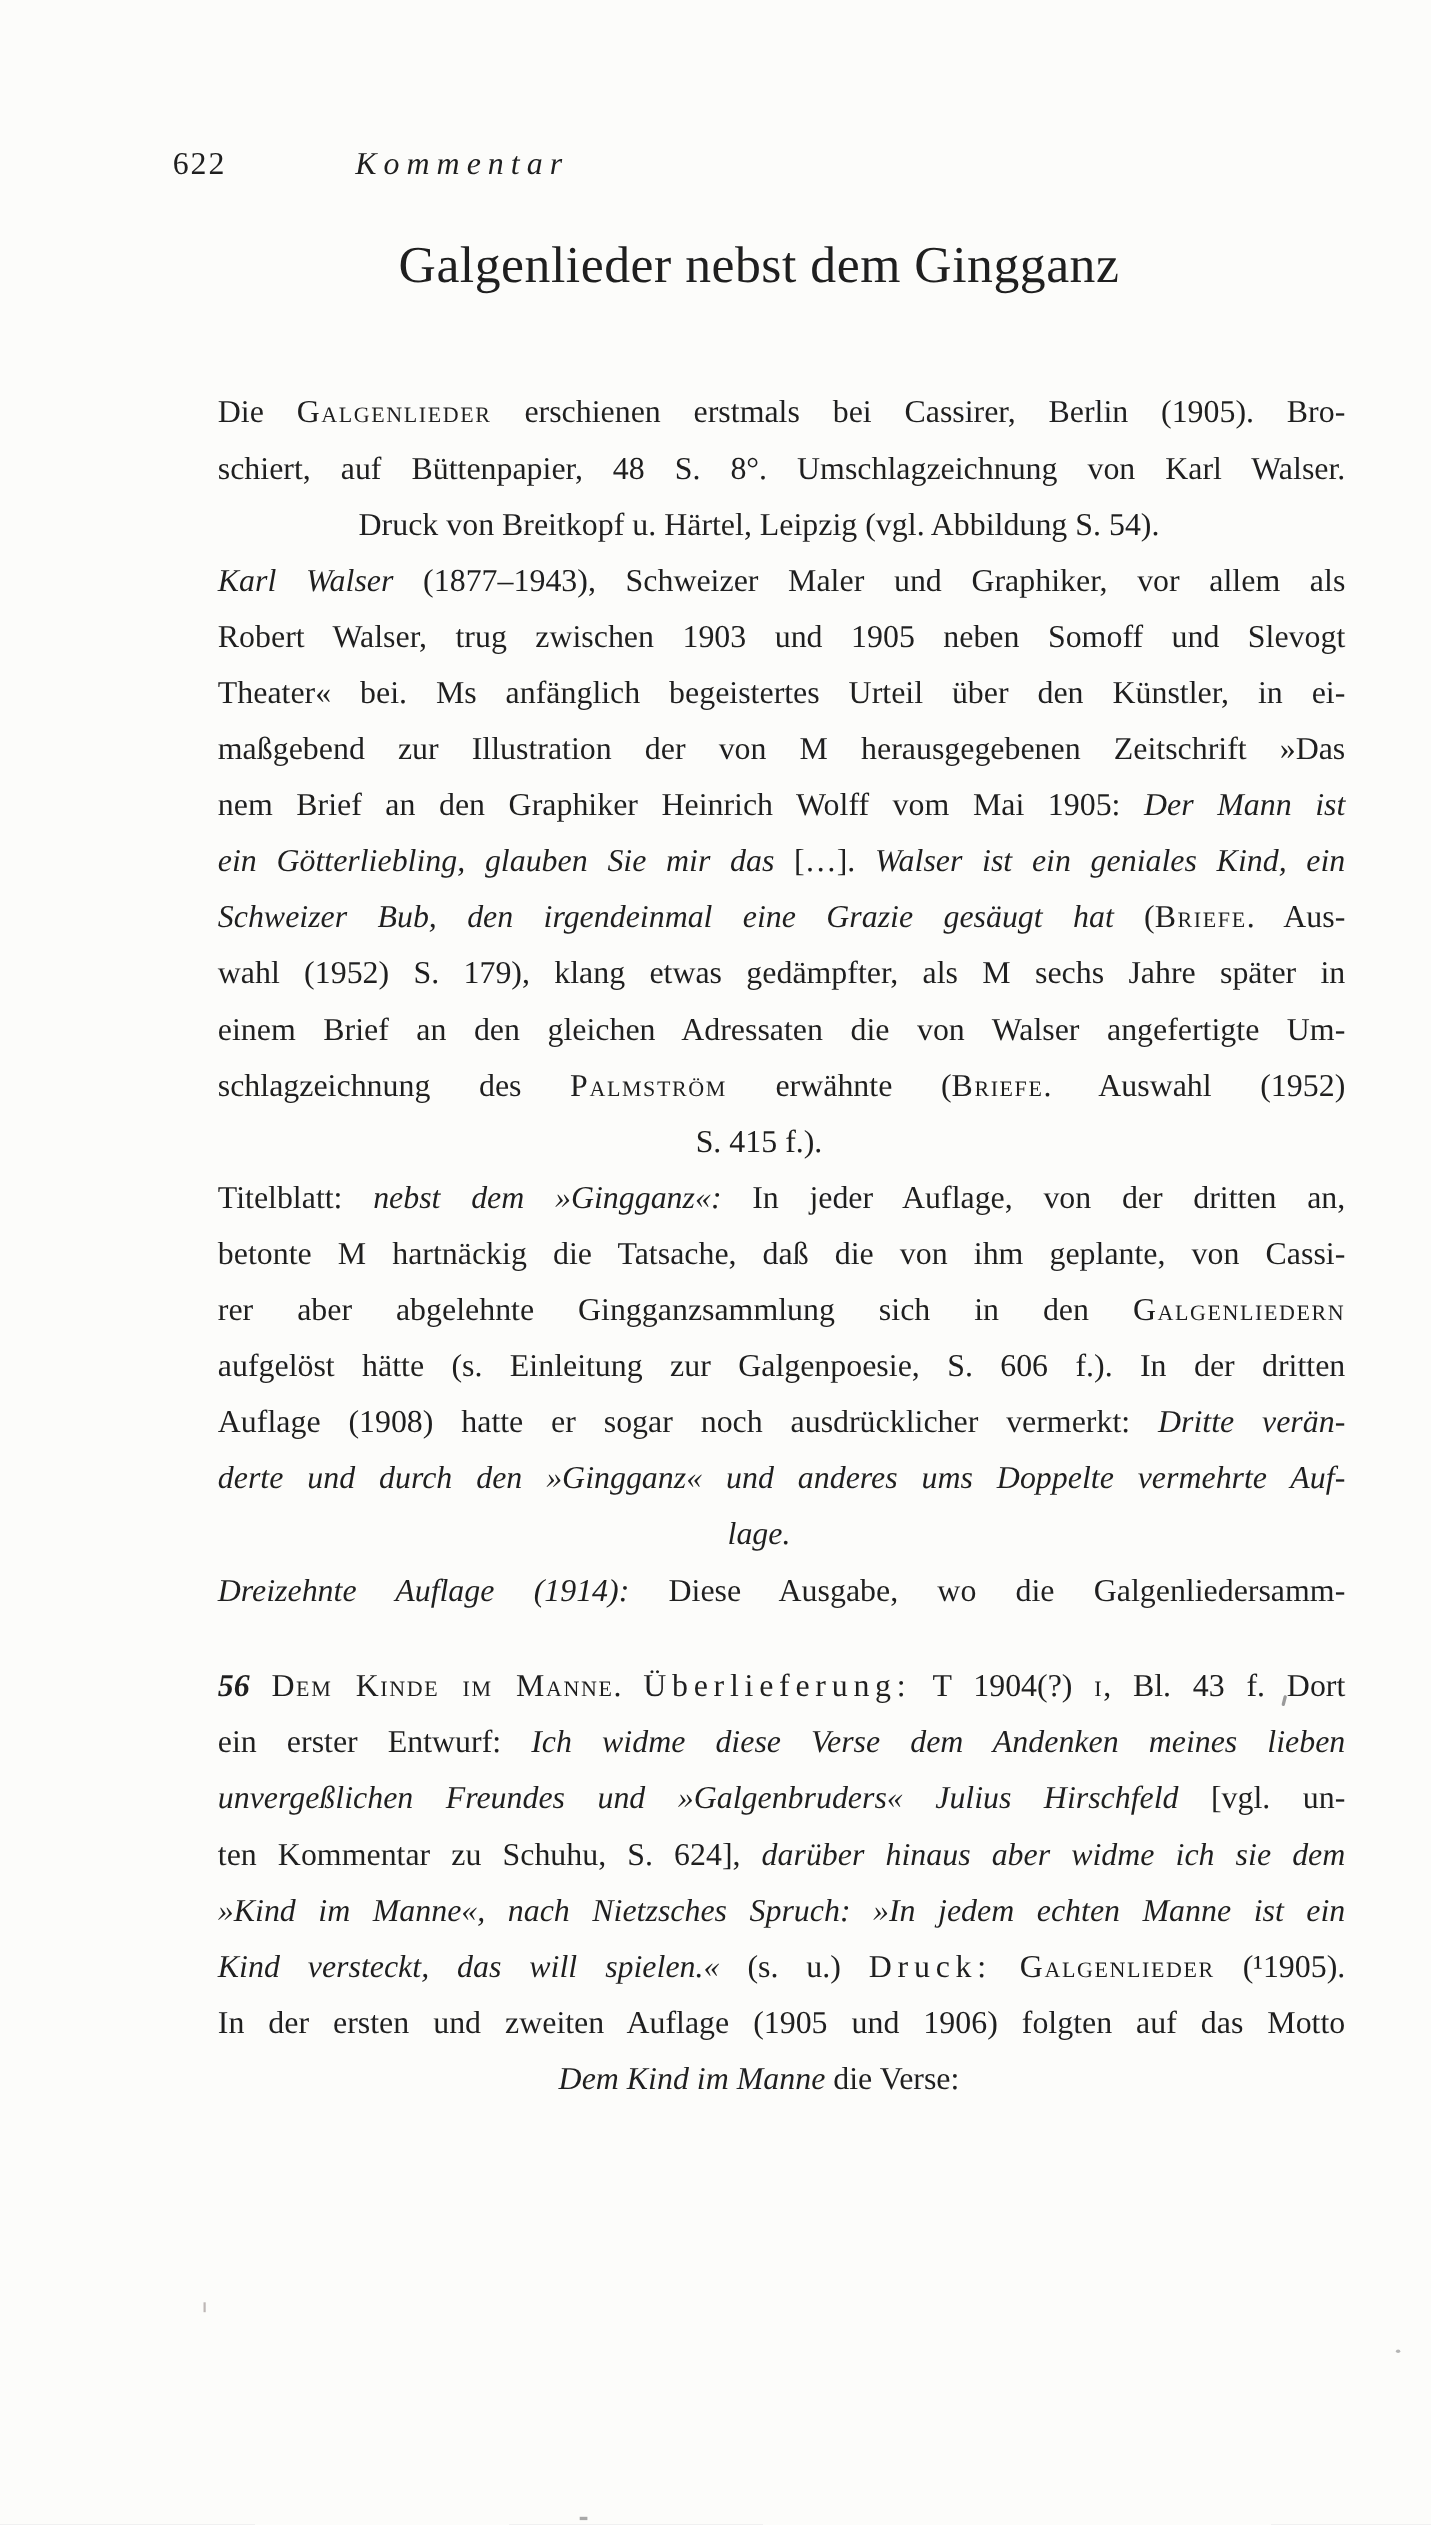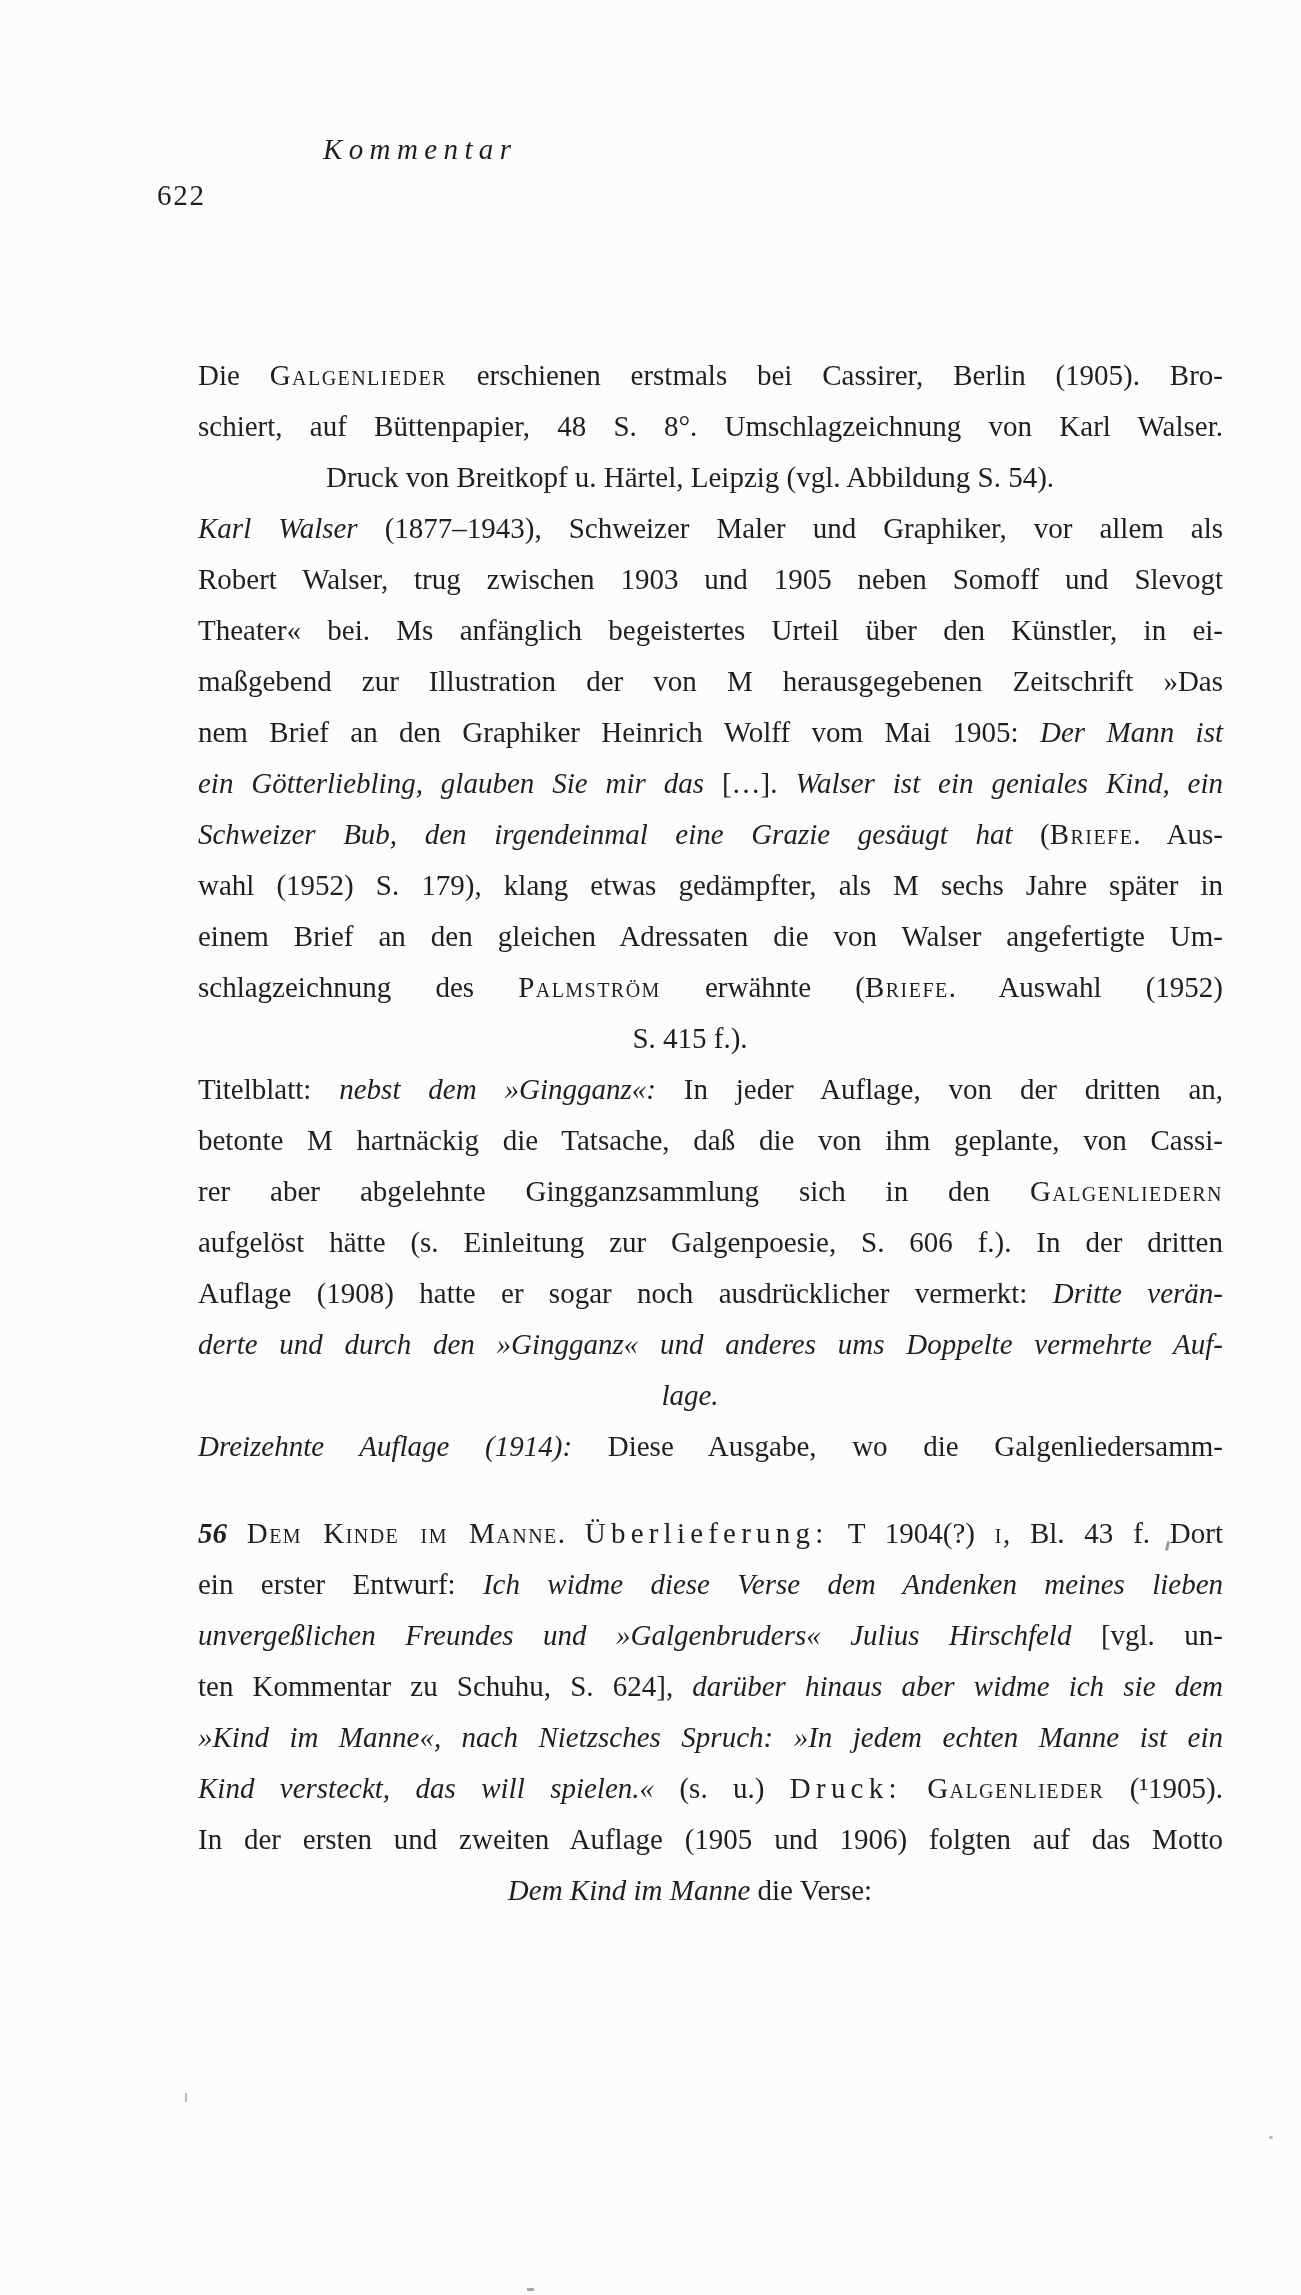--- a/index.html
+++ b/index.html
@@ -5,21 +5,21 @@
   html,body{margin:0;padding:0;background:#e8e8e8;}
   .page{
     position:relative;
     width:1301px;height:2295px;
     background:#fcfcfa;
     overflow:hidden;
     font-family:"Liberation Serif","DejaVu Serif",serif;
     color:#1f1f1f;
   }
   .running-head{position:absolute;top:133px;left:157px;width:1066px;height:40px;font-size:29px;}
-  .pagenum{position:absolute;left:0;top:0;letter-spacing:0.06em;margin-top:46px;}
+  .pagenum{position:absolute;left:0;top:0;letter-spacing:0.06em;}
   .runtitle{position:absolute;left:166px;top:0;font-style:italic;letter-spacing:0.22em;}
   .chapter-title{
     position:absolute;top:216px;left:157px;width:1066px;
     text-align:center;font-size:47px;font-weight:normal;line-height:1.1;
     letter-spacing:0.01em;
   }
   .text-block{
     position:absolute;top:350px;left:157px;width:1066px;
     font-size:29px;line-height:51px;
   }
@@ -43,20 +43,21 @@
 </head>
 <body>
 
 <div class="page">
 
   <div class="running-head">
     <span class="pagenum">622</span>
     <span class="runtitle">Kommentar</span>
   </div>
 
+  <div class="chapter-title">Galgenlieder nebst dem Gingganz</div>
 
   <div class="text-block" id="text-block">
       <div class="section">
         <div class="para">
           <div class="line just"><span>Die </span><span class="sc">Galgenlieder</span><span> erschienen erstmals bei Cassirer, Berlin (1905). Bro-</span></div>
           <div class="line just"><span>schiert, auf Büttenpapier, 48 S. 8°. Umschlagzeichnung von Karl Walser.</span></div>
           <div class="line end"><span>Druck von Breitkopf u. Härtel, Leipzig (vgl. Abbildung S. 54).</span></div>
         </div>
         <div class="para">
           <div class="line just"><span class="it">Karl Walser</span><span> (1877–1943), Schweizer Maler und Graphiker, vor allem als</span></div>

